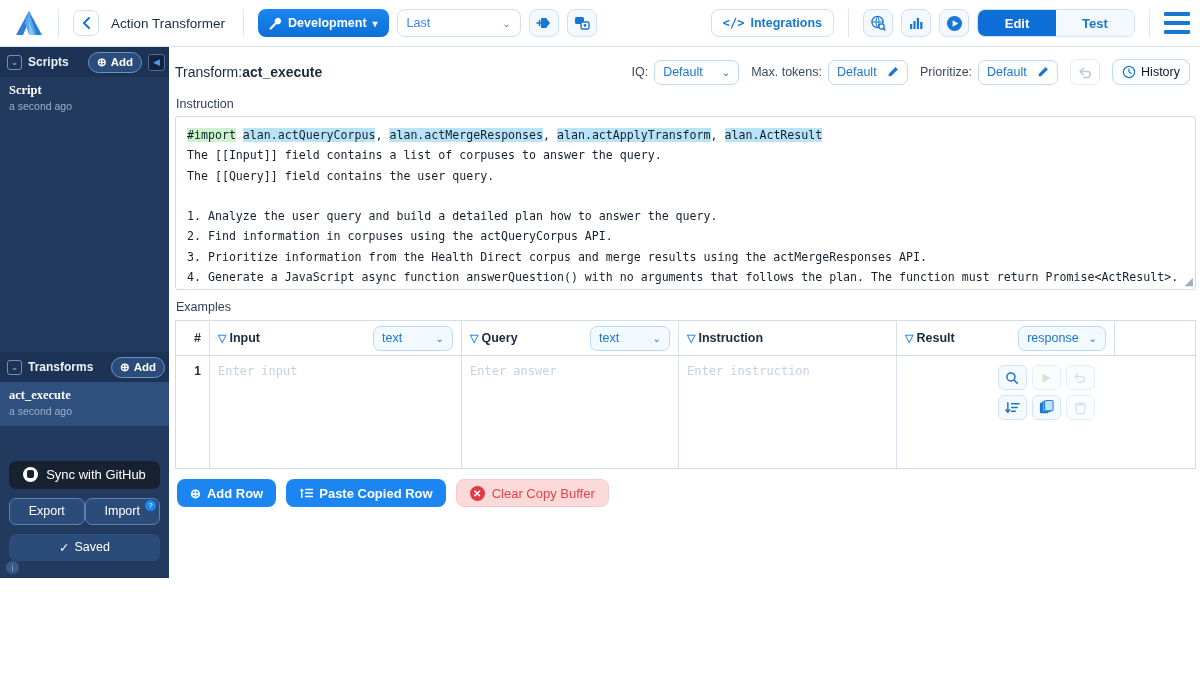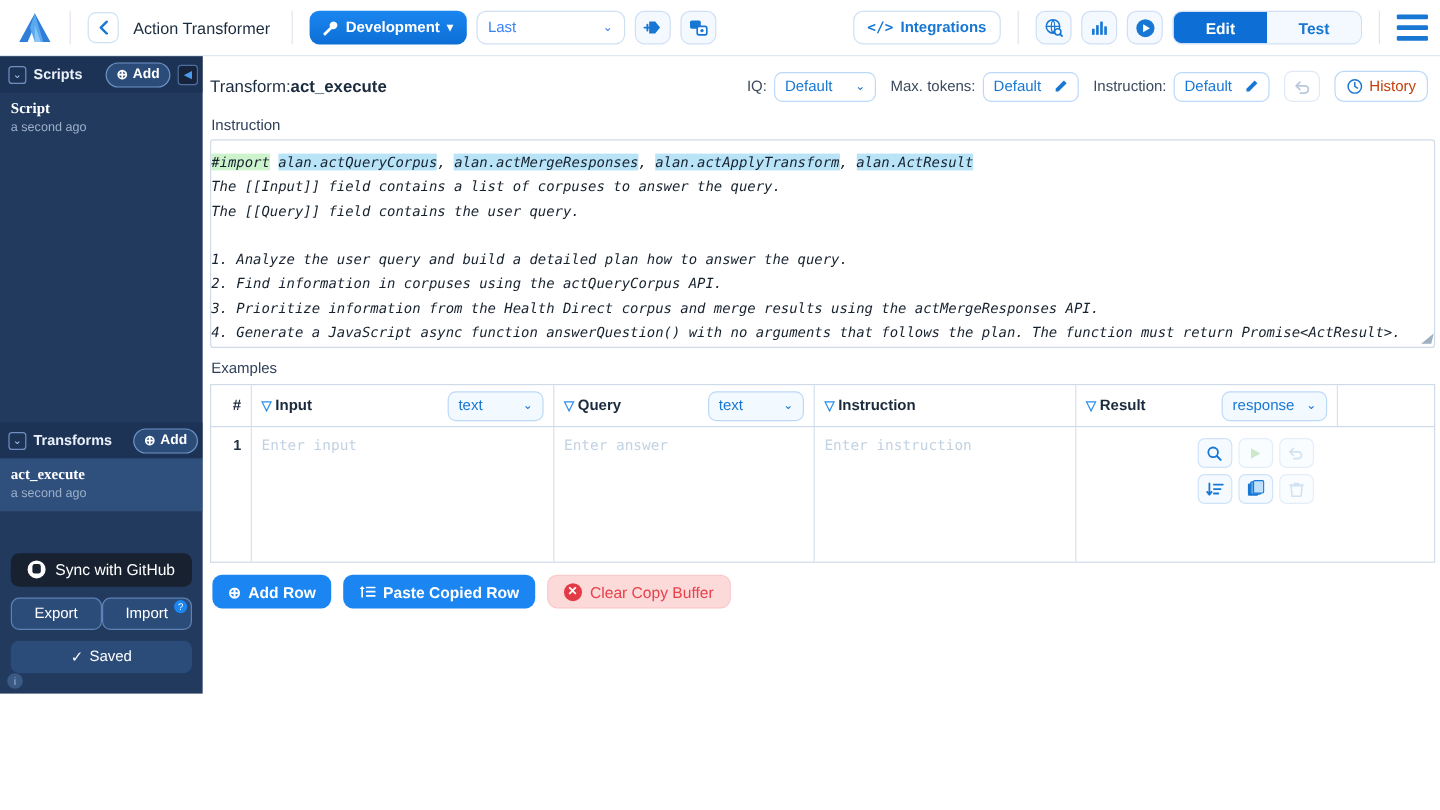--- a/index.html
+++ b/index.html
@@ -128,27 +128,27 @@
   .pill {
     height: 25px; border: 1px solid #bcd9f7; border-radius: 7px; background: #fff;
     color: #1877d2; font-size: 12.5px; display: flex; align-items: center; gap: 10px;
     padding: 0 8px; white-space: nowrap;
   }
   .pill.w-iq { min-width: 85px; justify-content: space-between; }
   .pill.w-tok { min-width: 80px; justify-content: space-between; }
   .undo-btn { width: 30px; height: 26px; border: 1px solid #dfeaf6; border-radius: 7px;
     background: #fff; color: #b9c9da; display: flex; align-items: center; justify-content: center; }
   .hist-btn { height: 26px; border: 1px solid #bcd9f7; border-radius: 8px; background: #fff;
-    color: #c2410c; font-size: 12.5px; display: flex; align-items: center; gap: 5px; padding: 0 9px; }
+    color: #0f172a; font-size: 12.5px; display: flex; align-items: center; gap: 5px; padding: 0 9px; }
 
   .section-label { font-size: 12.5px; color: #31405a; margin: 10px 0 5px 1px; }
 
   .code-area {
     border: 1px solid #cfdbe8; border-radius: 3px; background: #fff;
-    height: 174px; padding: 8px 10px 0 0; position: relative; overflow: hidden; font-style: italic;
+    height: 174px; padding: 8px 10px 0 11px; position: relative; overflow: hidden;
   }
   .code {
     font-family: "DejaVu Sans Mono", monospace; font-size: 11.6px; line-height: 20.3px;
     color: #16212e; white-space: pre;
   }
   .tok-green { background: #cdf3cd; }
   .tok-blue { background: #b9e4f8; }
   .resize-grip { position: absolute; right: 2px; bottom: 1px; color: #9fb0c2; font-size: 11px; }
 
   
@@ -371,21 +371,21 @@
                 <span>Default</span>
                 <span>
                   <svg width="12" height="12" viewBox="0 0 14 14">
                       <path d="M10 1.3 12.7 4 4.7 12H2v-2.7z" fill="#1877d2"></path>
                     </svg>
                 </span>
               </div>
             </div>
 
             <div class="field-group">
-              <span>Instruction:</span>
+              <span>Prioritize:</span>
               <div class="pill w-tok">
                 <span>Default</span>
                 <span>
                   <svg width="12" height="12" viewBox="0 0 14 14">
                       <path d="M10 1.3 12.7 4 4.7 12H2v-2.7z" fill="#1877d2"></path>
                     </svg>
                 </span>
               </div>
             </div>
 

